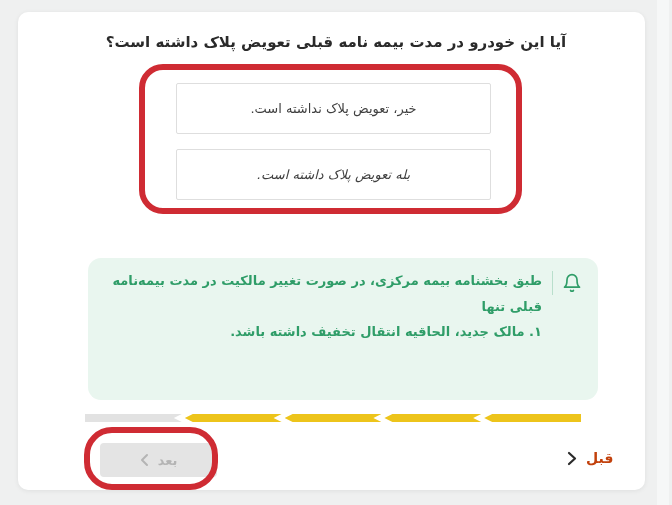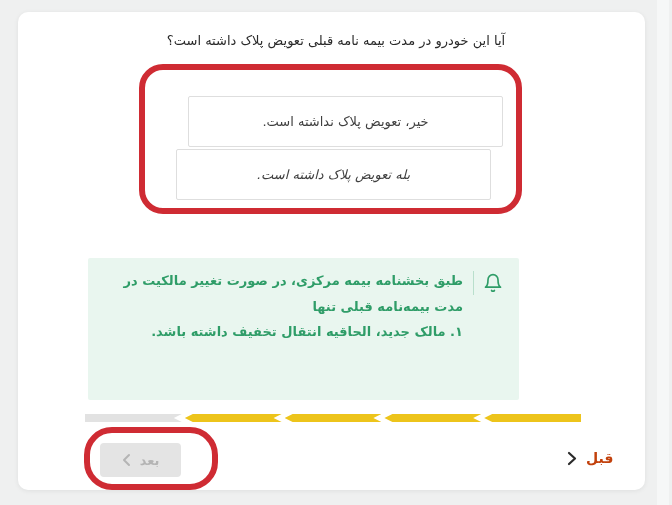--- a/index.html
+++ b/index.html
@@ -15,42 +15,42 @@
     background:#f6f7f7;
   }
   .card {
     position:absolute; left:18px; top:12px; width:627px; height:478px;
     background:#ffffff; border-radius:10px;
     box-shadow:0 1px 5px rgba(0,0,0,0.07);
   }
   .question-title {
     position:absolute; top:33px; left:20px; width:632px;
     text-align:center; direction:rtl;
-    font-size:13px; font-weight:normal; color:#2a2a2a;
+    font-size:15px; font-weight:bold; color:#2a2a2a;
   }
   .option-btn {
     position:absolute; left:176px; width:315px; height:51px;
     background:#ffffff; border:1px solid #dedede; border-radius:2px;
     display:flex; align-items:center; justify-content:center;
     direction:rtl; font-size:13px; color:#3f3f3f; cursor:pointer;
   }
-  .option-btn.first { top:96px;margin-left:12px; }
+  .option-btn.first { top:83px; }
   .option-btn.second { top:149px;font-style:italic; }
   .annotation {
     position:absolute; border:6px solid #cf2b33; pointer-events:none; z-index:9;
   }
   .annotation.options-highlight {
     left:139px; top:64px; width:383px; height:150px; border-radius:24px;
   }
   .annotation.next-highlight {
     left:84px; top:427px; width:134px; height:63px; border-radius:28px;
   }
   .note-box {
-    position:absolute; left:88px; top:258px; width:431px; min-height:142px;
-    background:#e9f6ef; border-radius:2px;
+    position:absolute; left:88px; top:258px; width:510px; min-height:142px;
+    background:#e9f6ef; border-radius:13px;
     padding:10px 16px; direction:rtl;
     display:flex; gap:10px; align-items:flex-start;
   }
   .note-icon-col { display:flex; align-items:center; gap:9px; padding-top:3px; }
   .note-divider { width:1px; height:24px; background:#b9dfcc; }
   .note-text {
     font-size:13px; font-weight:600; color:#2f9d68;
     line-height:25.5px; text-align:right; max-width:440px;
   }
   .progress-bar {
@@ -63,21 +63,21 @@
     clip-path:polygon(0 0, 100% 0, calc(100% - 8px) 50%, 100% 100%, 0 100%);
   }
   .seg-done {
     background:#edc41b;
     clip-path:polygon(0 50%, 8px 0, 100% 0, calc(100% - 8px) 50%, 100% 100%, 8px 100%);
   }
   .seg-done.last {
     clip-path:polygon(0 50%, 8px 0, 100% 0, 100% 100%, 8px 100%);
   }
   .next-btn {
-    position:absolute; left:100px; top:443px; width:81px; height:34px;
+    position:absolute; left:100px; top:443px; width:117px; height:34px;
     background:#e4e4e4; border:none; border-radius:4px;
     display:flex; align-items:center; justify-content:center; gap:9px;
     color:#b4b4b4; font-size:13px; font-weight:bold;
     font-family:"DejaVu Sans", sans-serif; cursor:default;
   }
   .prev-link {
     position:absolute; left:567px; top:447px; height:22px;
     display:flex; align-items:center; gap:9px;
     color:#c2410c; font-size:14px; font-weight:bold; cursor:pointer;
     background:none; border:none; font-family:"DejaVu Sans", sans-serif;

